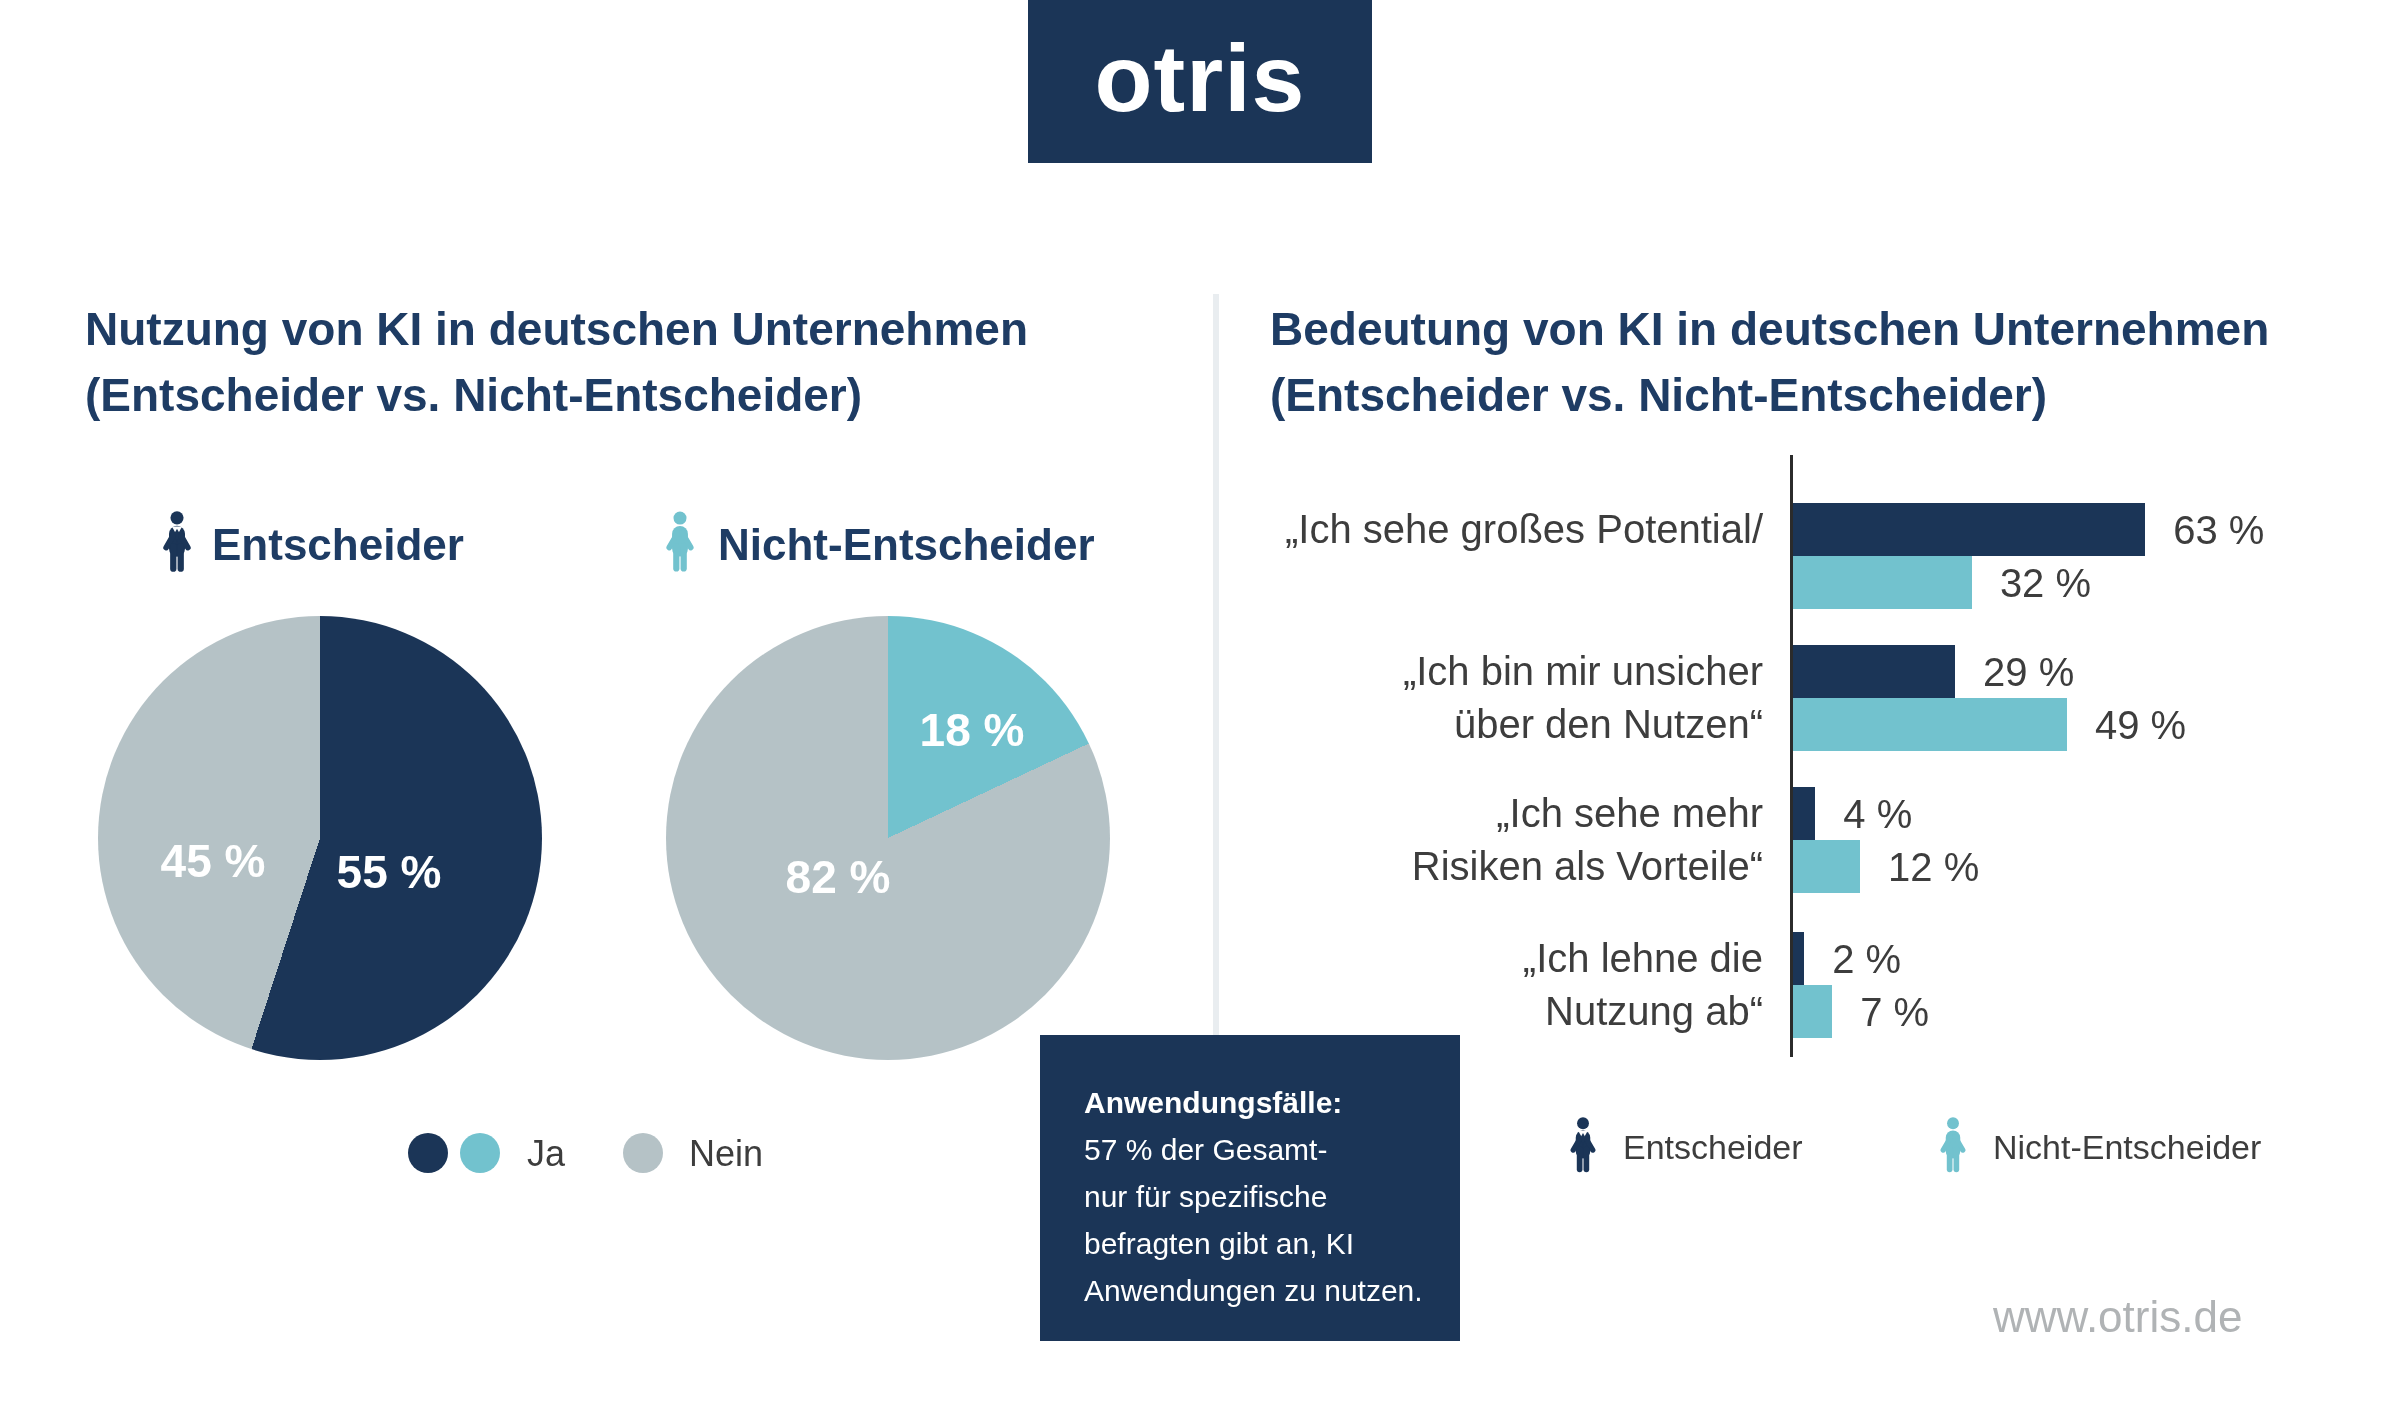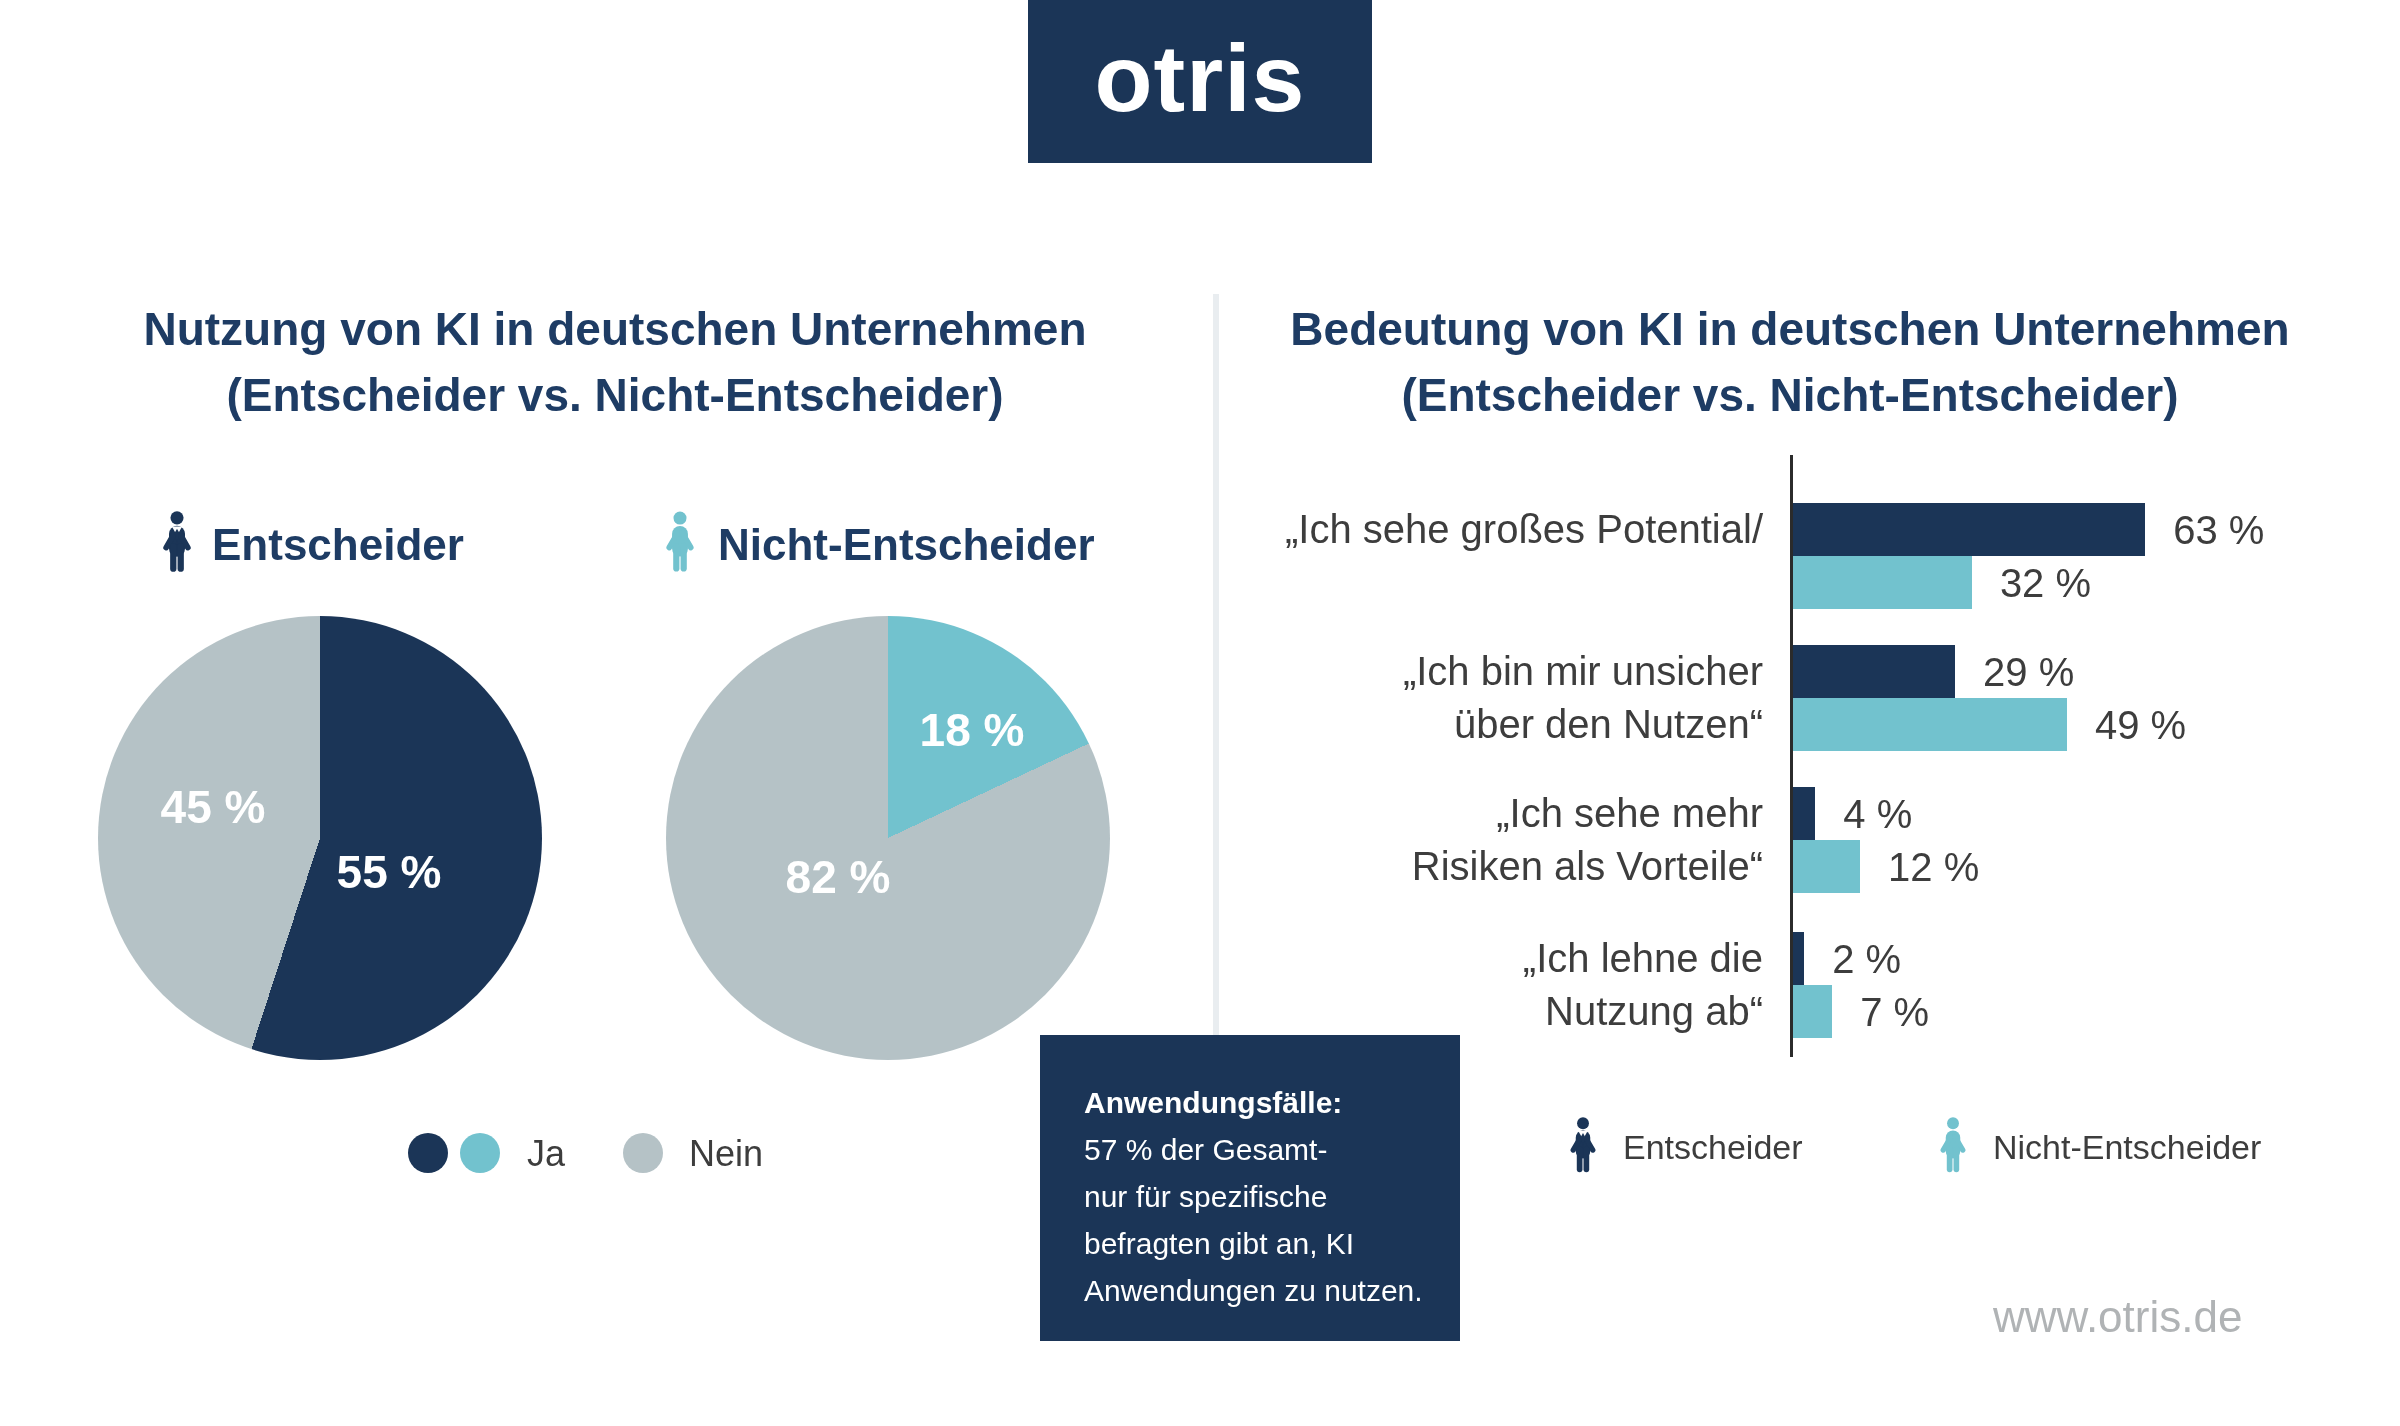--- a/index.html
+++ b/index.html
@@ -6,21 +6,21 @@
   body{width:2400px;height:1426px;position:relative;overflow:hidden;
        font-family:"Liberation Sans","DejaVu Sans",sans-serif;}
   .abs{position:absolute;}
 
   
   .logo-box{left:1028px;top:0;width:344px;height:163px;background:#1b3557;
             display:flex;align-items:center;justify-content:center;}
   .logo-text{color:#ffffff;font-size:95px;font-weight:bold;letter-spacing:1px;padding-bottom:6px;}
 
   
-  .sec-title{font-size:46px;line-height:66px;font-weight:bold;color:#1e3c64;text-align:center;}
+  .sec-title{font-size:46px;line-height:66px;font-weight:bold;color:#1e3c64;}
   .title-left{left:85px;top:296px;width:1060px;}
   .title-right{left:1270px;top:296px;width:1040px;}
 
   
   .divider{left:1213px;top:294px;width:6px;height:741px;background:#e9edf0;}
 
   
   .pie-head{font-size:44px;line-height:50px;font-weight:bold;color:#1e3c64;}
   .person{display:block;}
 
@@ -91,21 +91,21 @@
     <line x1="30" y1="40" x2="30" y2="66" stroke="#72c2ce" stroke-width="28" stroke-linecap="round"></line>
     <line x1="26" y1="38" x2="11" y2="64" stroke="#72c2ce" stroke-width="10" stroke-linecap="round"></line>
     <line x1="34" y1="38" x2="49" y2="64" stroke="#72c2ce" stroke-width="10" stroke-linecap="round"></line>
     <line x1="23.5" y1="62" x2="23.5" y2="101" stroke="#72c2ce" stroke-width="11" stroke-linecap="round"></line>
     <line x1="36.5" y1="62" x2="36.5" y2="101" stroke="#72c2ce" stroke-width="11" stroke-linecap="round"></line>
   </svg>
 </span>
 <div class="abs pie-head" style="left:718px;top:520px;">Nicht-Entscheider</div>
 
 <div class="abs pie" style="left: 98px; background: conic-gradient(rgb(27, 53, 87) 0deg, rgb(27, 53, 87) 55%, rgb(181, 194, 198) 55%, rgb(181, 194, 198) 100%);"></div>
-<div class="abs pie-label" style="left:213px;top:807px;">45 %</div>
+<div class="abs pie-label" style="left:213px;top:861px;">45 %</div>
 <div class="abs pie-label" style="left:389px;top:872px;">55 %</div>
 
 <div class="abs pie" style="left: 666px; background: conic-gradient(rgb(114, 194, 206) 0deg, rgb(114, 194, 206) 18%, rgb(181, 194, 198) 18%, rgb(181, 194, 198) 100%);"></div>
 <div class="abs pie-label" style="left:972px;top:730px;">18 %</div>
 <div class="abs pie-label" style="left:838px;top:877px;">82 %</div>
 
 <div class="abs dot" style="left:408px;background:#1b3557;"></div>
 <div class="abs dot" style="left:460px;background:#72c2ce;"></div>
 <div class="abs leg-text" style="left:527px;top:1134px;">Ja</div>
 <div class="abs dot" style="left:623px;background:#b5c2c6;"></div>

